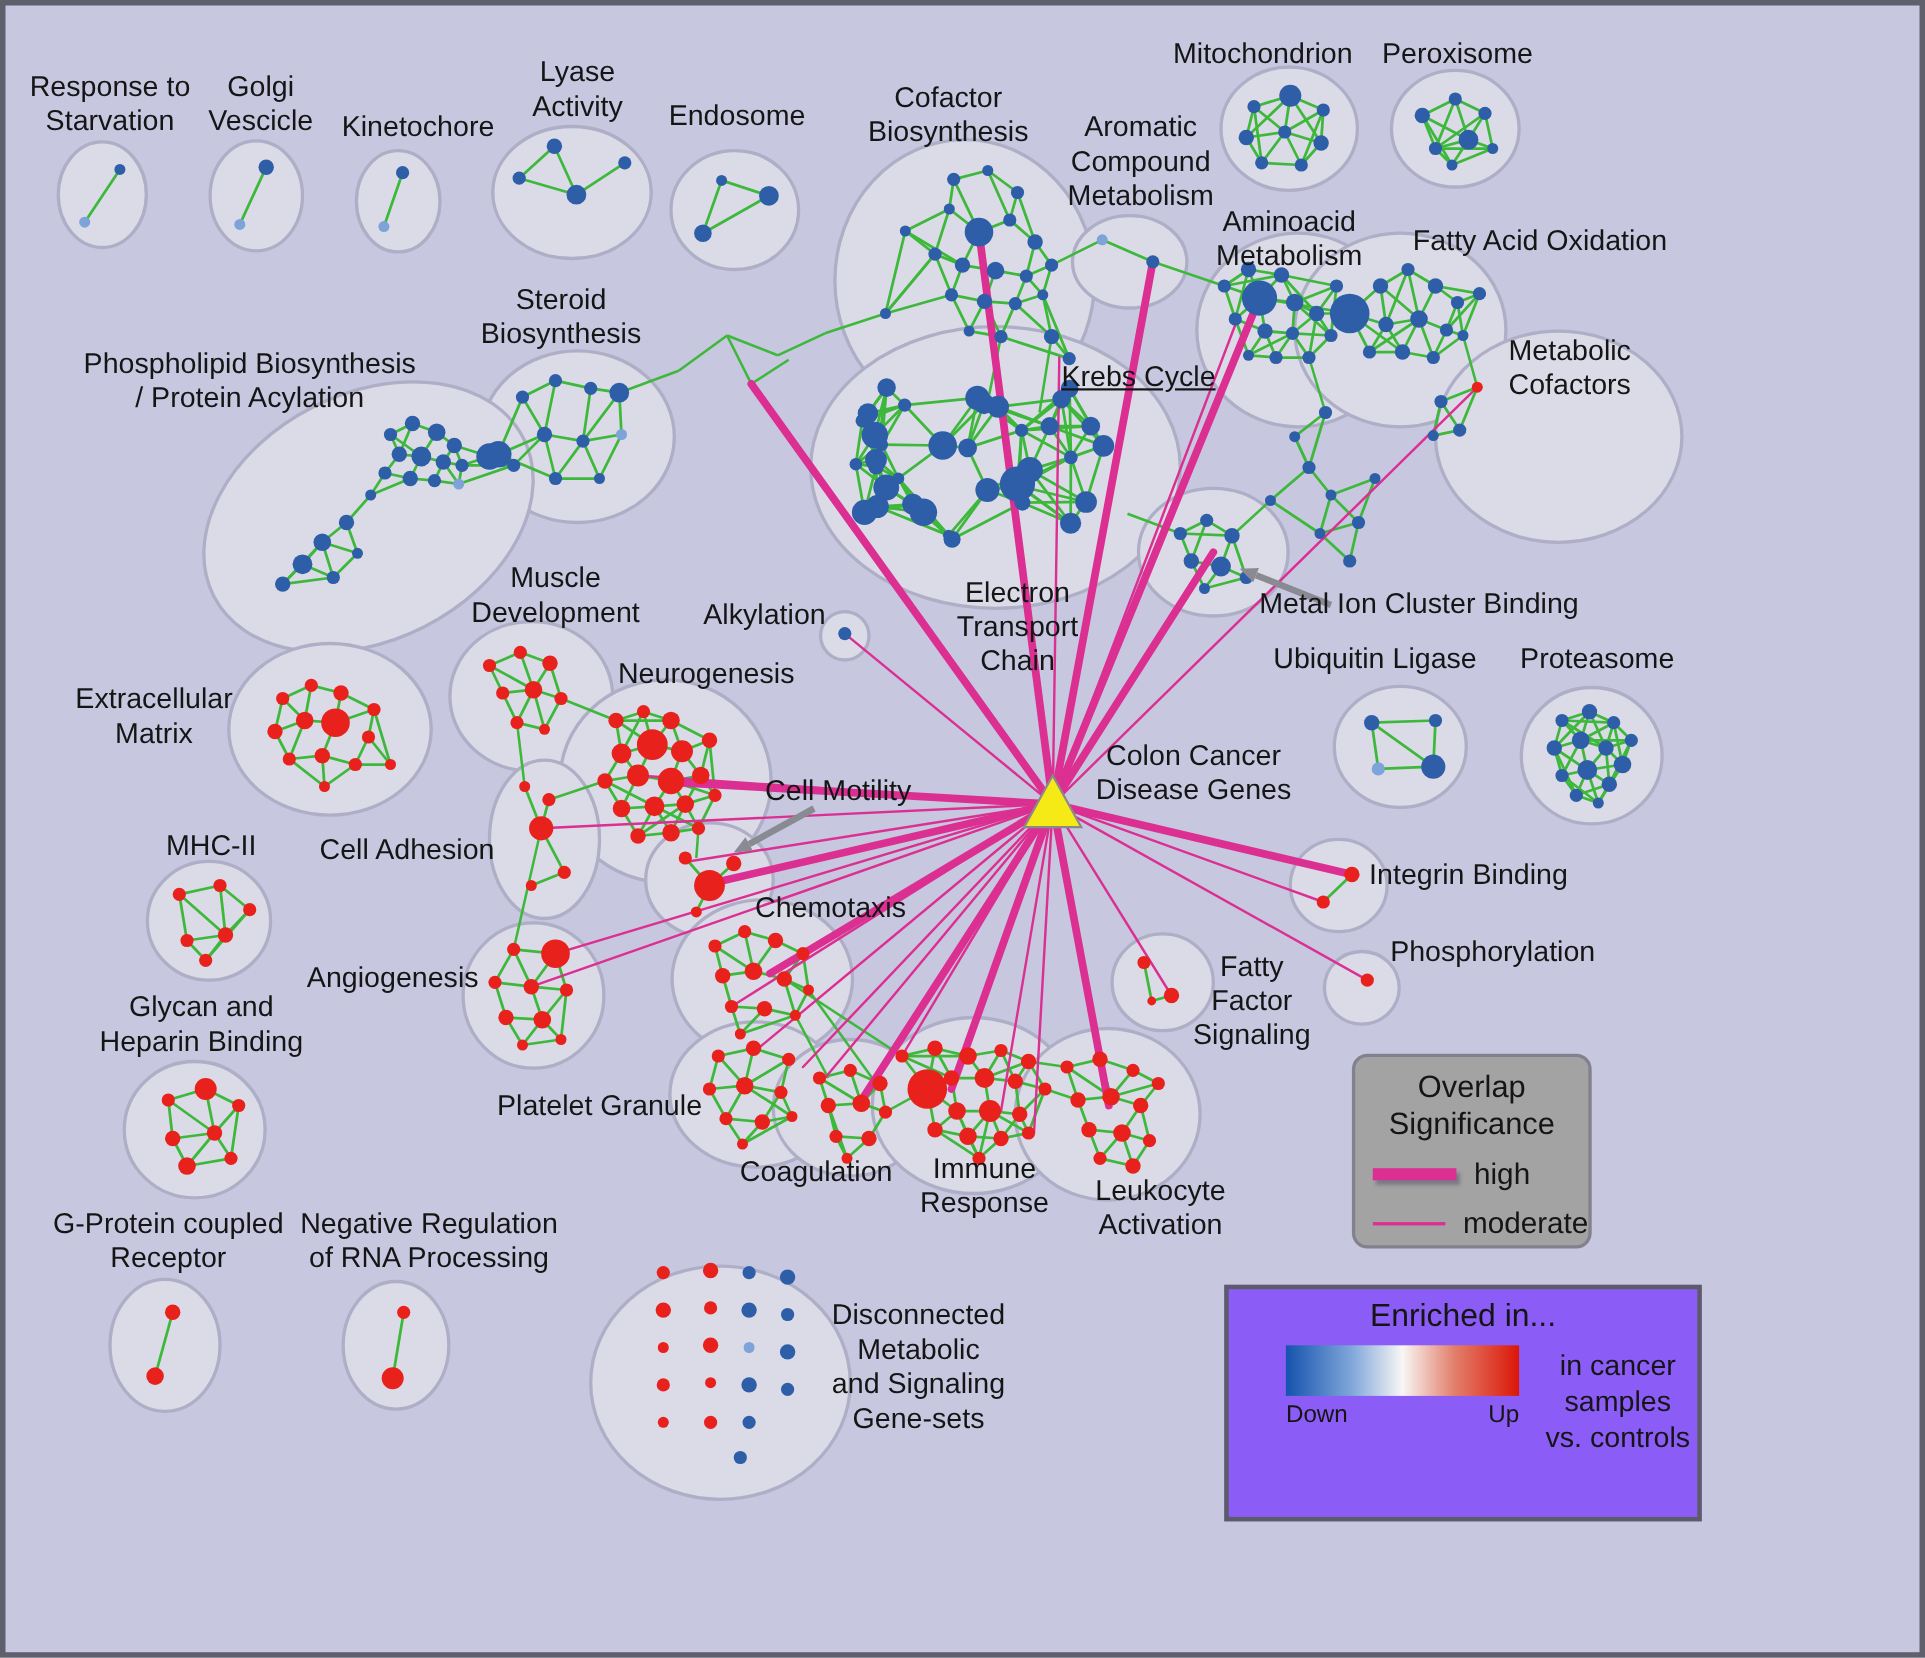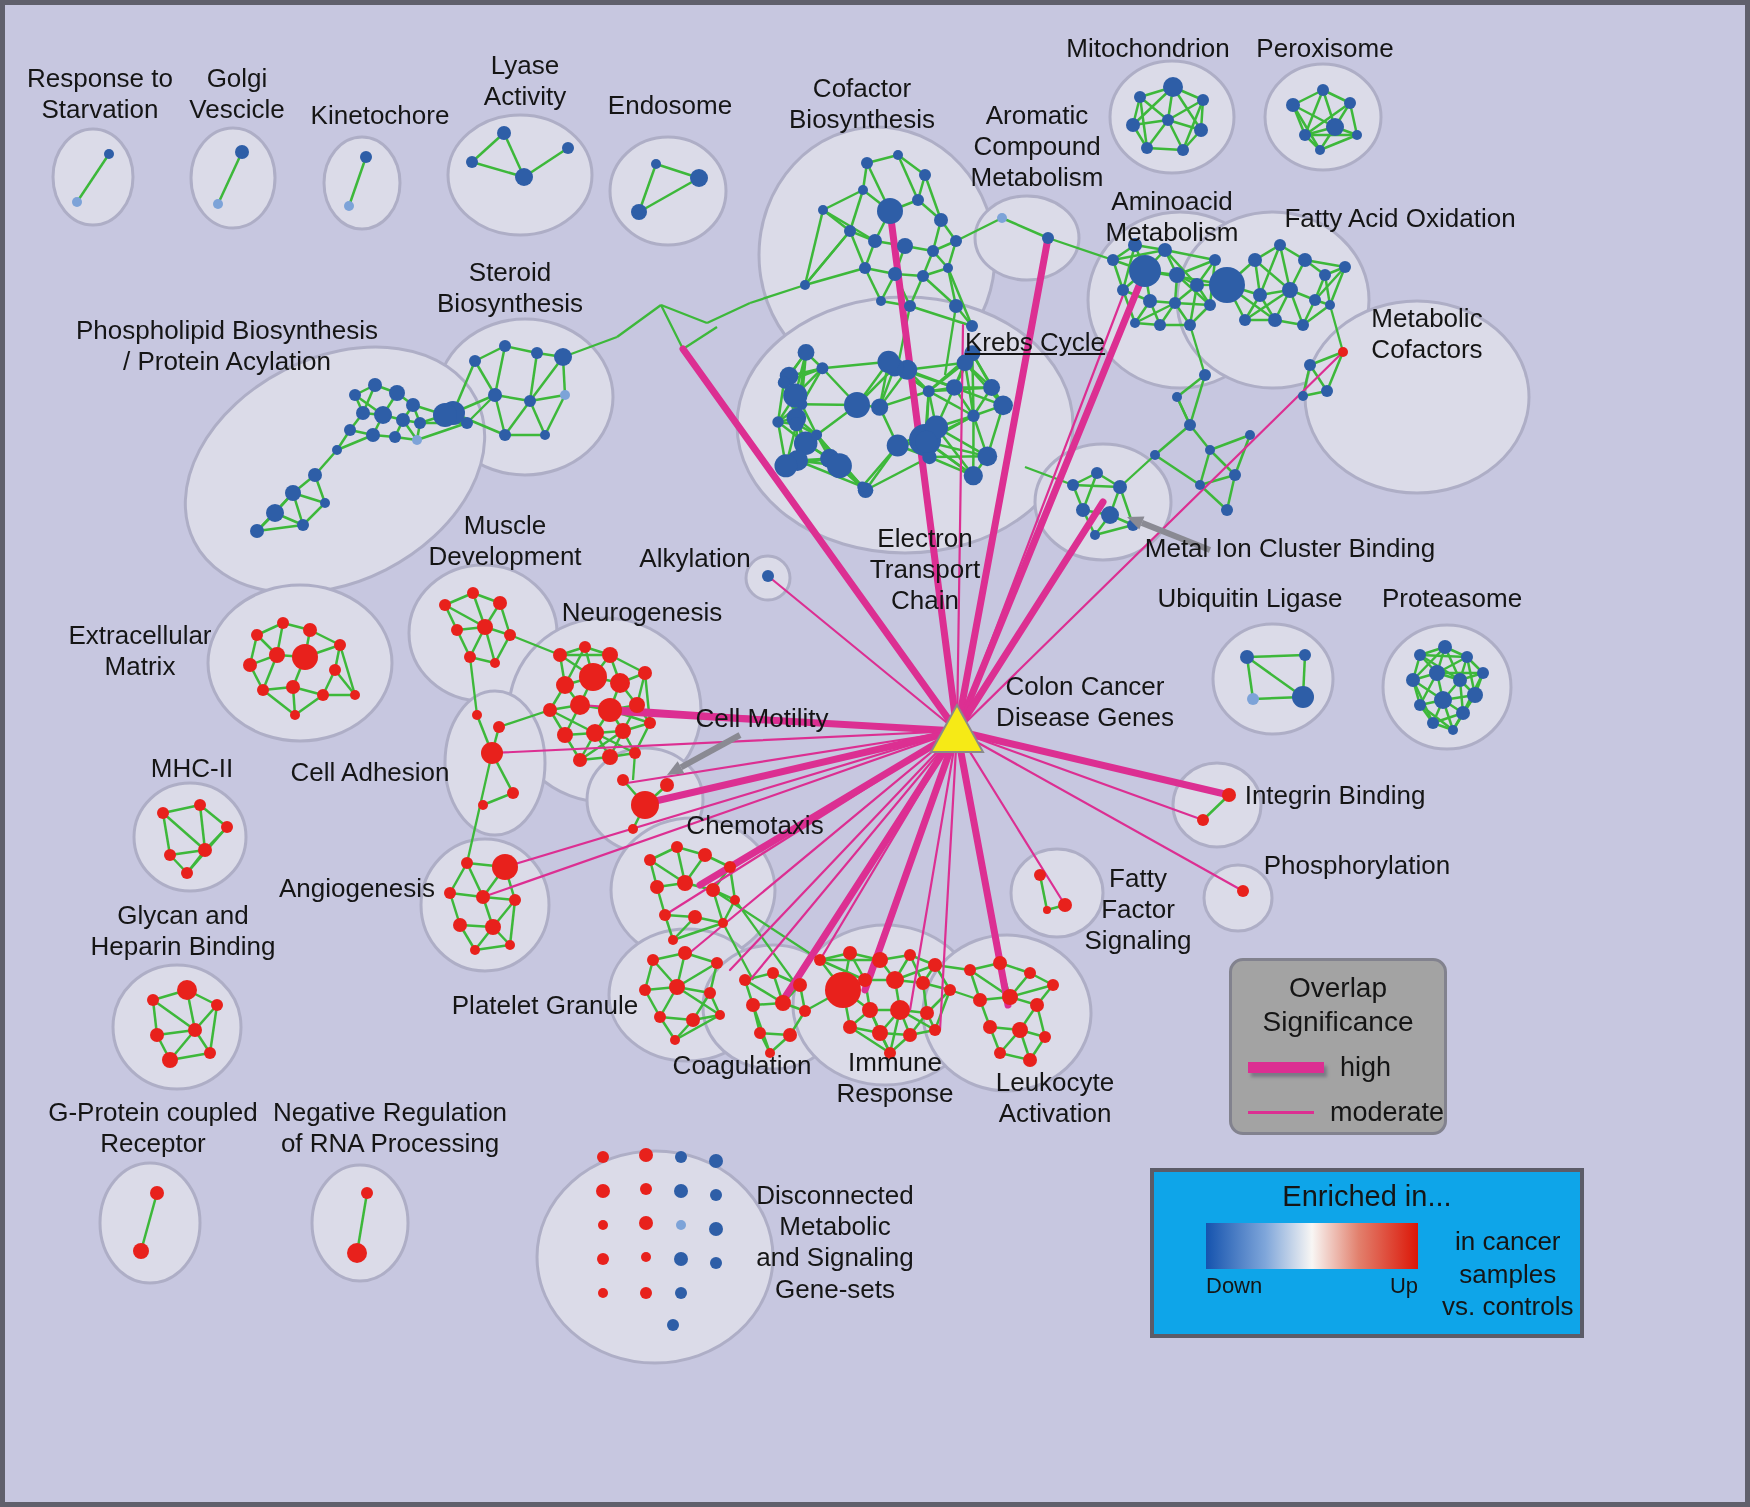--- a/index.html
+++ b/index.html
@@ -16,22 +16,22 @@
   .legend{position:absolute;box-sizing:border-box;color:#151515;}
   .legend-overlap{
     left:1224px;top:953px;width:218px;height:177px;
     background:#a3a3a3;border:3px solid #82828e;border-radius:14px;
   }
   .legend-title{text-align:center;font-size:28px;line-height:1.2;margin-top:10px;white-space:pre-line;}
   .legend-row{display:flex;align-items:center;gap:16px;margin:14px 0 0 16px;font-size:27px;}
   .line-high{display:inline-block;width:76px;height:11px;background:#dc2f92;box-shadow:3px 4px 3px rgba(90,90,110,.55);}
   .line-moderate{display:inline-block;width:76px;height:3px;background:#dc2f92;}
   .legend-enriched{
-    left:1108px;top:1163px;width:434px;height:170px;
-    background:#0ea5e9;border:4px solid #5c5c68;margin-left:37px;
+    left:1108px;top:1163px;width:434px;height:215px;
+    background:#8b5cf6;border:4px solid #5c5c68;
   }
   .legend-title2{text-align:center;font-size:29px;margin-top:8px;}
   .enriched-flex{display:flex;align-items:flex-start;}
   .grad-wrap{margin:10px 0 0 52px;}
   .gradient-bar{
     width:212px;height:46px;
     background:linear-gradient(90deg,#1553ae 0%,#7fa6da 28%,#f8f6f4 50%,#e2806d 72%,#dc1607 100%);
   }
   .grad-ends{display:flex;justify-content:space-between;width:212px;font-size:22px;margin-top:4px;}
   .enriched-note{font-size:26px;text-align:center;margin:12px 0 0 24px;white-space:pre-line;line-height:1.25;}

